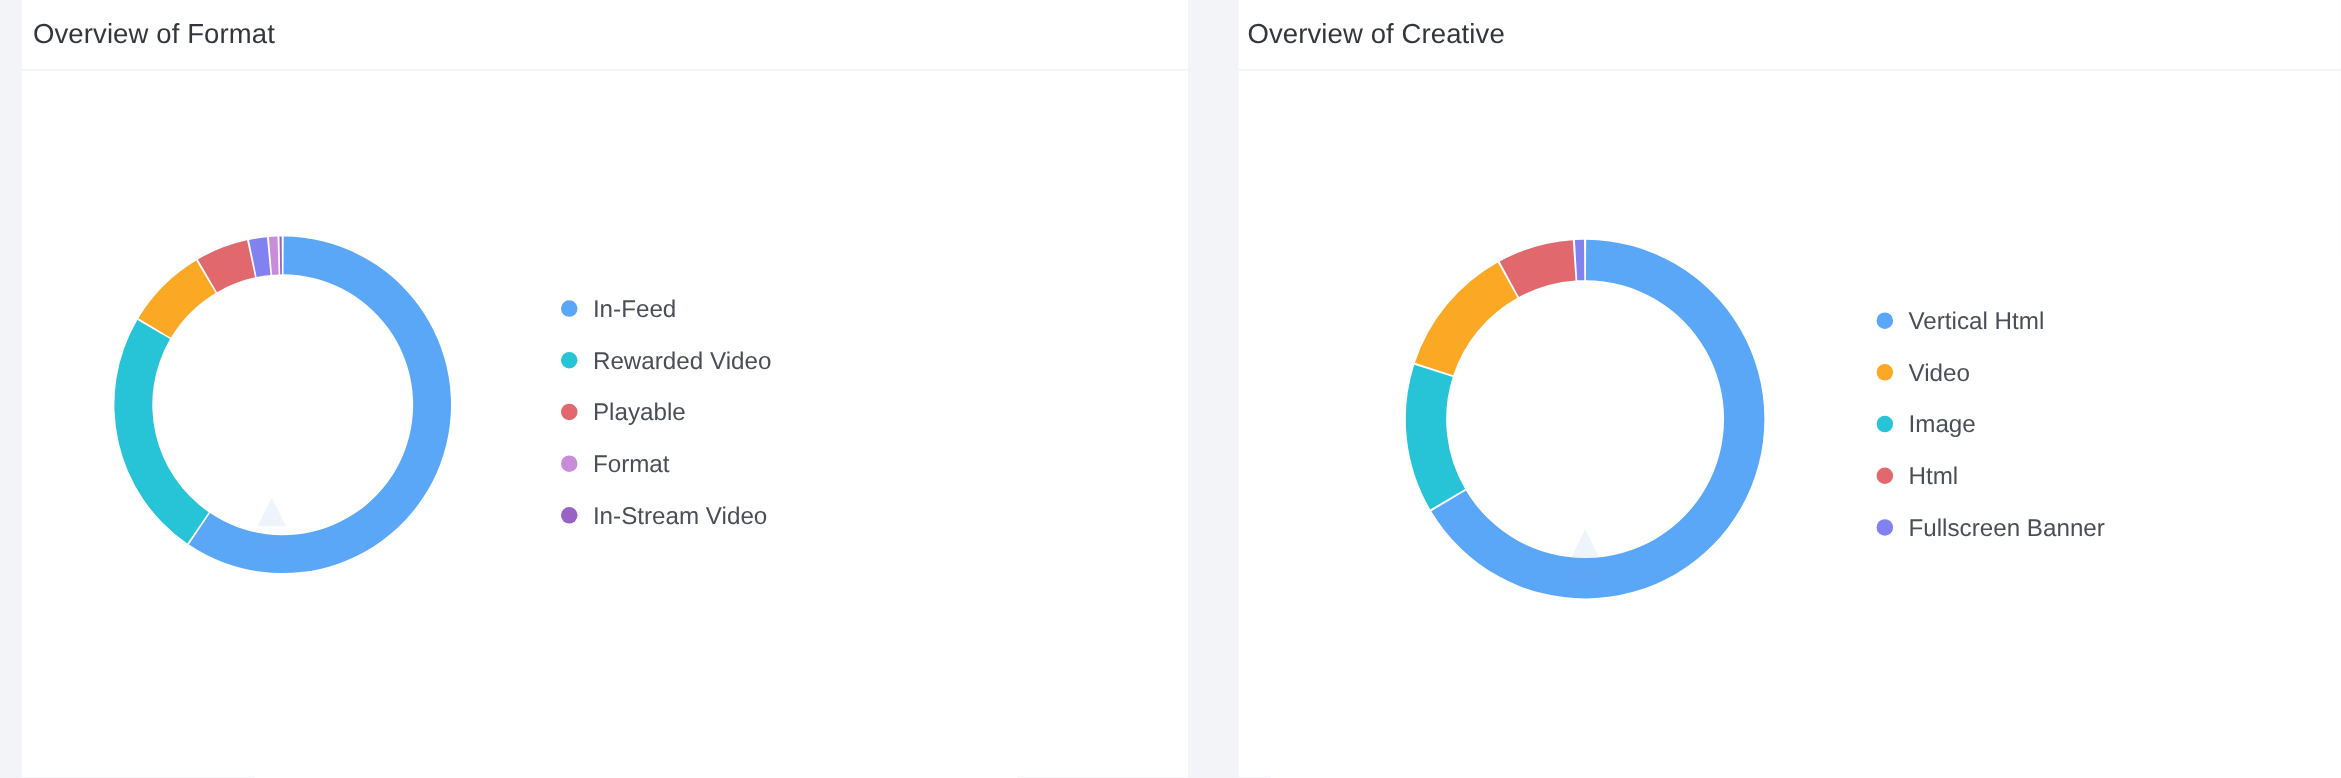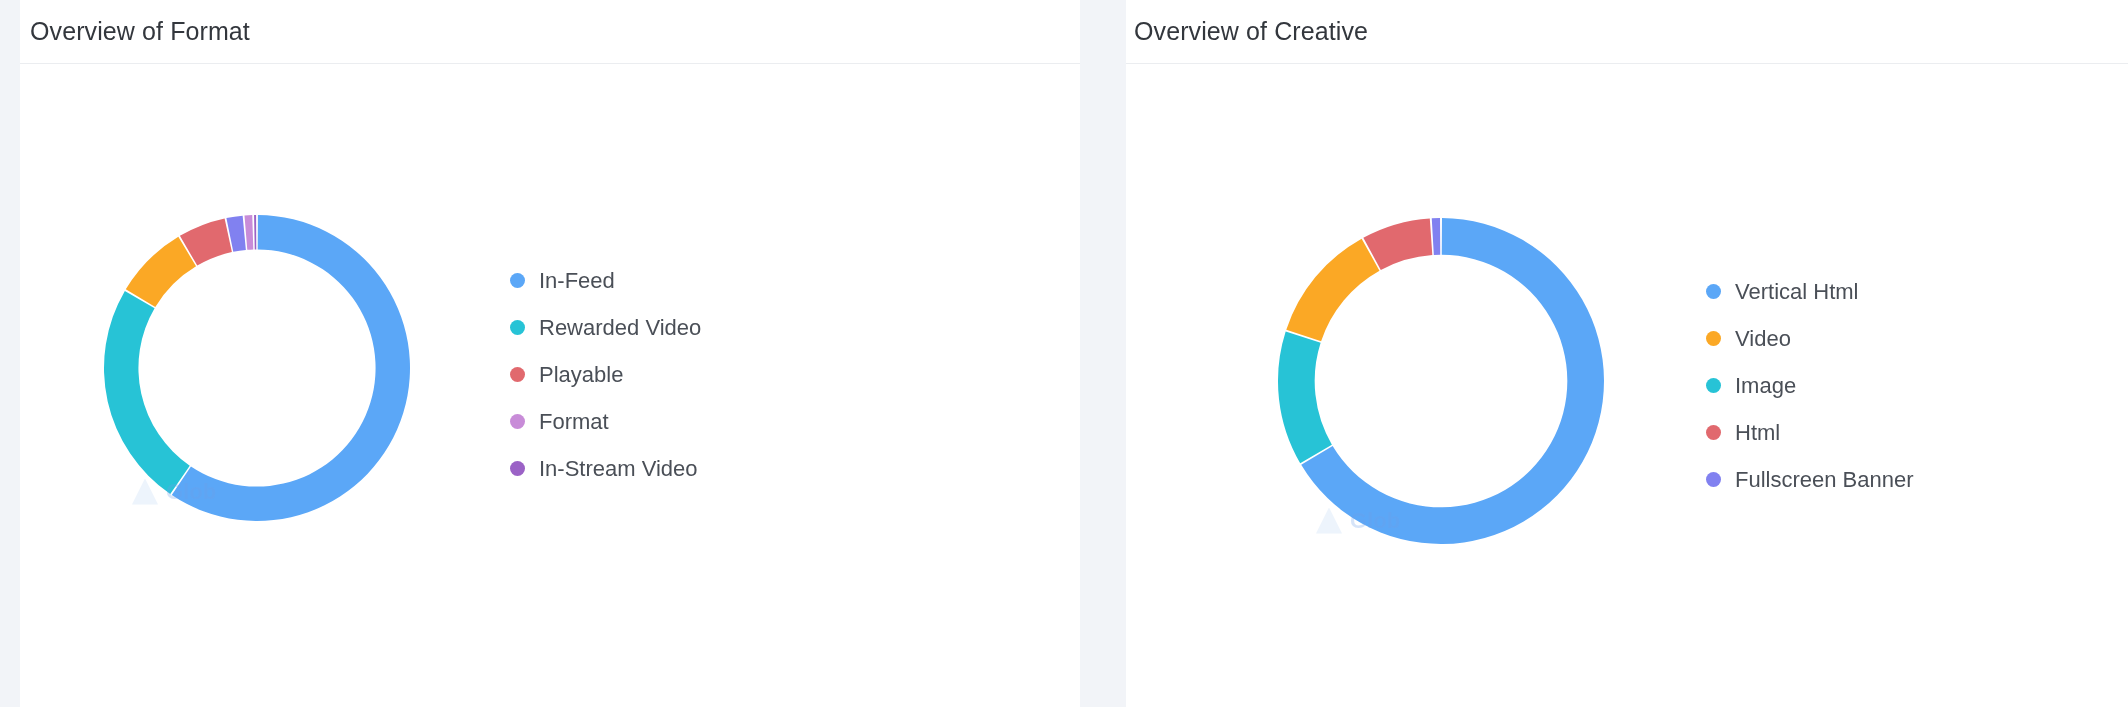--- a/index.html
+++ b/index.html
@@ -67,25 +67,26 @@
 
   .donut-svg { display: block; }
 
   .watermark {
     position: absolute;
     pointer-events: none;
     display: flex;
     align-items: center;
     gap: 8px;
     opacity: 0.28;
-    font-size: 22px;
+    font-size: 16px;
     color: #6f9fe8;
     white-space: nowrap;
     font-weight: 600;
     overflow: hidden;
+    flex-direction: column;
   }
   .watermark .wm-mark {
     width: 26px; height: 26px;
     background: #a9c8ef;
     clip-path: polygon(0 100%, 50% 0, 100% 100%);
     opacity: .75;
   }
   .donut-wrap.left-donut .watermark  { left: 30px;  bottom: 18px; width: 230px; }
   .donut-wrap.right-donut .watermark { left: 40px;  bottom: 12px; width: 250px; }
 

